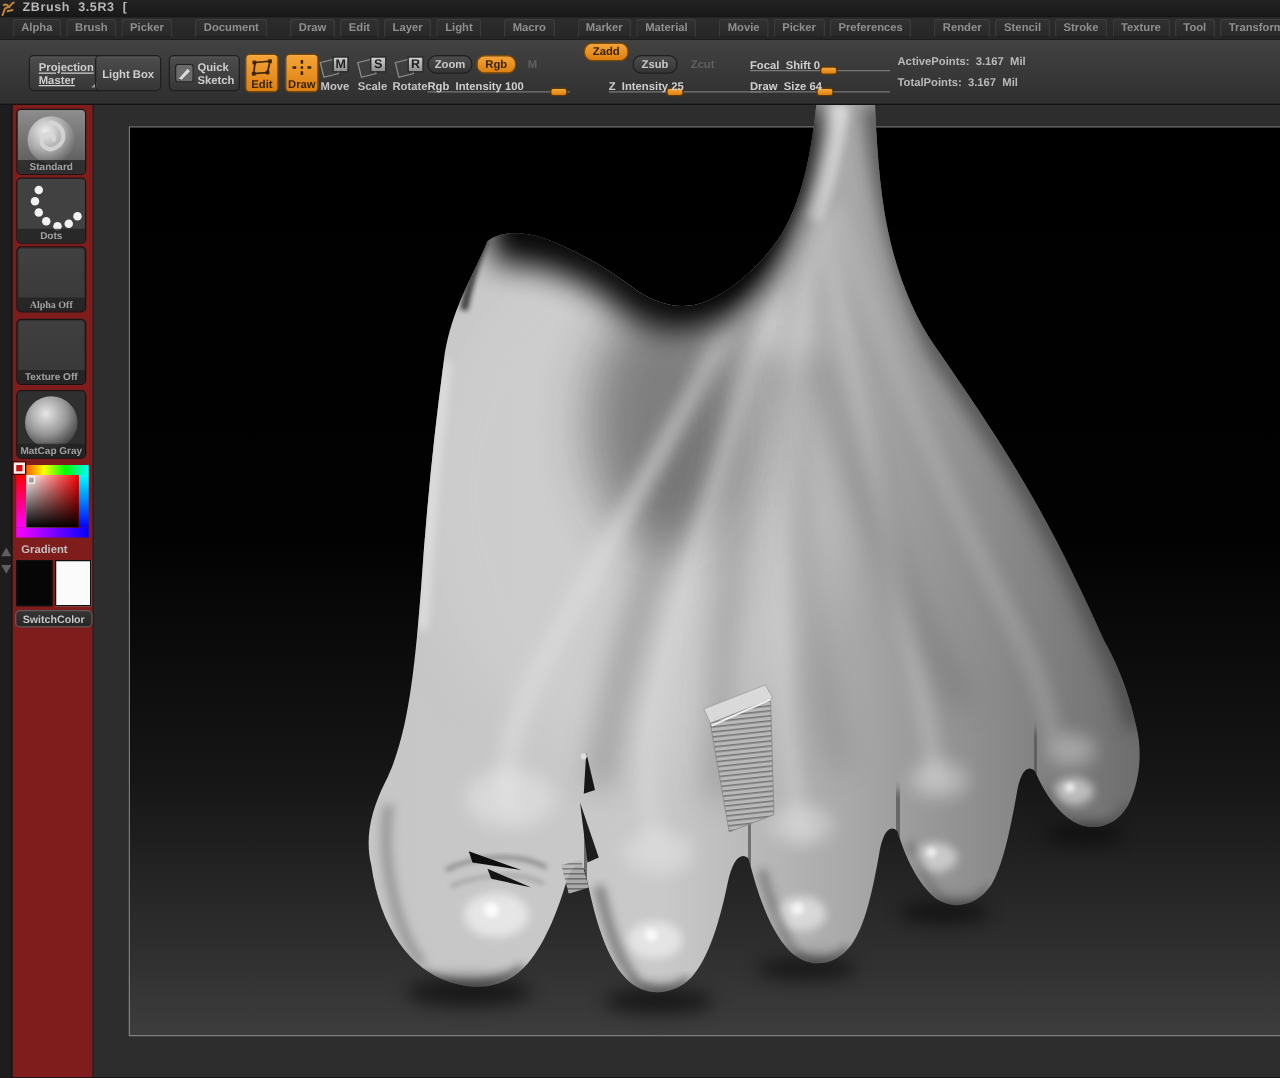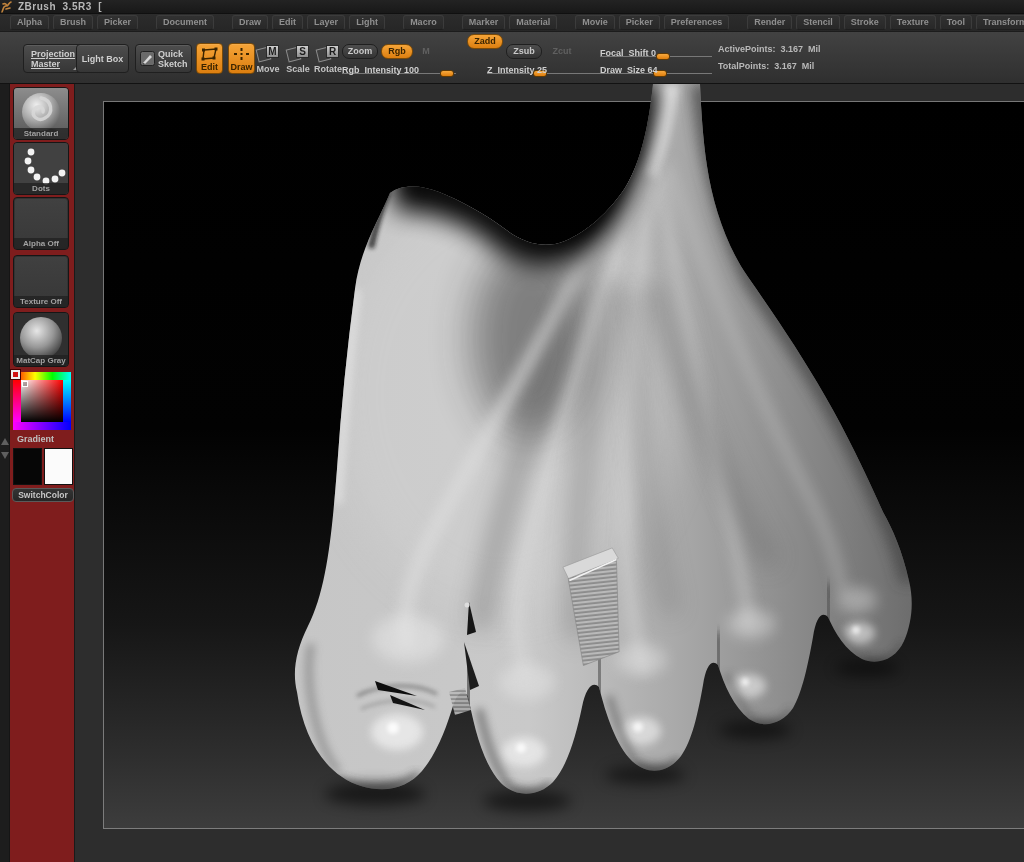--- a/index.html
+++ b/index.html
@@ -292,21 +292,21 @@
             <circle cx="17" cy="27" r="3.4"></circle>
           <circle cx="23" cy="34" r="3.4"></circle>
             <circle cx="32" cy="38" r="3.4"></circle>
             <circle cx="41" cy="36" r="3.4"></circle>
             <circle cx="48" cy="30" r="3.4"></circle>
         </g>
       </svg>
       <span class="t-label">Dots</span>
     </div>
 
-    <div class="thumb" style="top:113px;height:53px;background:linear-gradient(#414141,#383838);">
+    <div class="thumb" style="top:113px;height:53px;background:linear-gradient(#414141,#383838);font-family:Liberation Serif, serif;">
       <span class="t-label">Alpha  Off</span>
     </div>
 
     <div class="thumb" style="top:171px;height:53px;background:linear-gradient(#404040,#373737);">
       <span class="t-label">Texture  Off</span>
     </div>
 
     <div class="thumb" style="top:228px;height:55px;background:#2f2f2f;">
       <svg width="54" height="53" viewBox="0 0 54 53">
         <defs>

